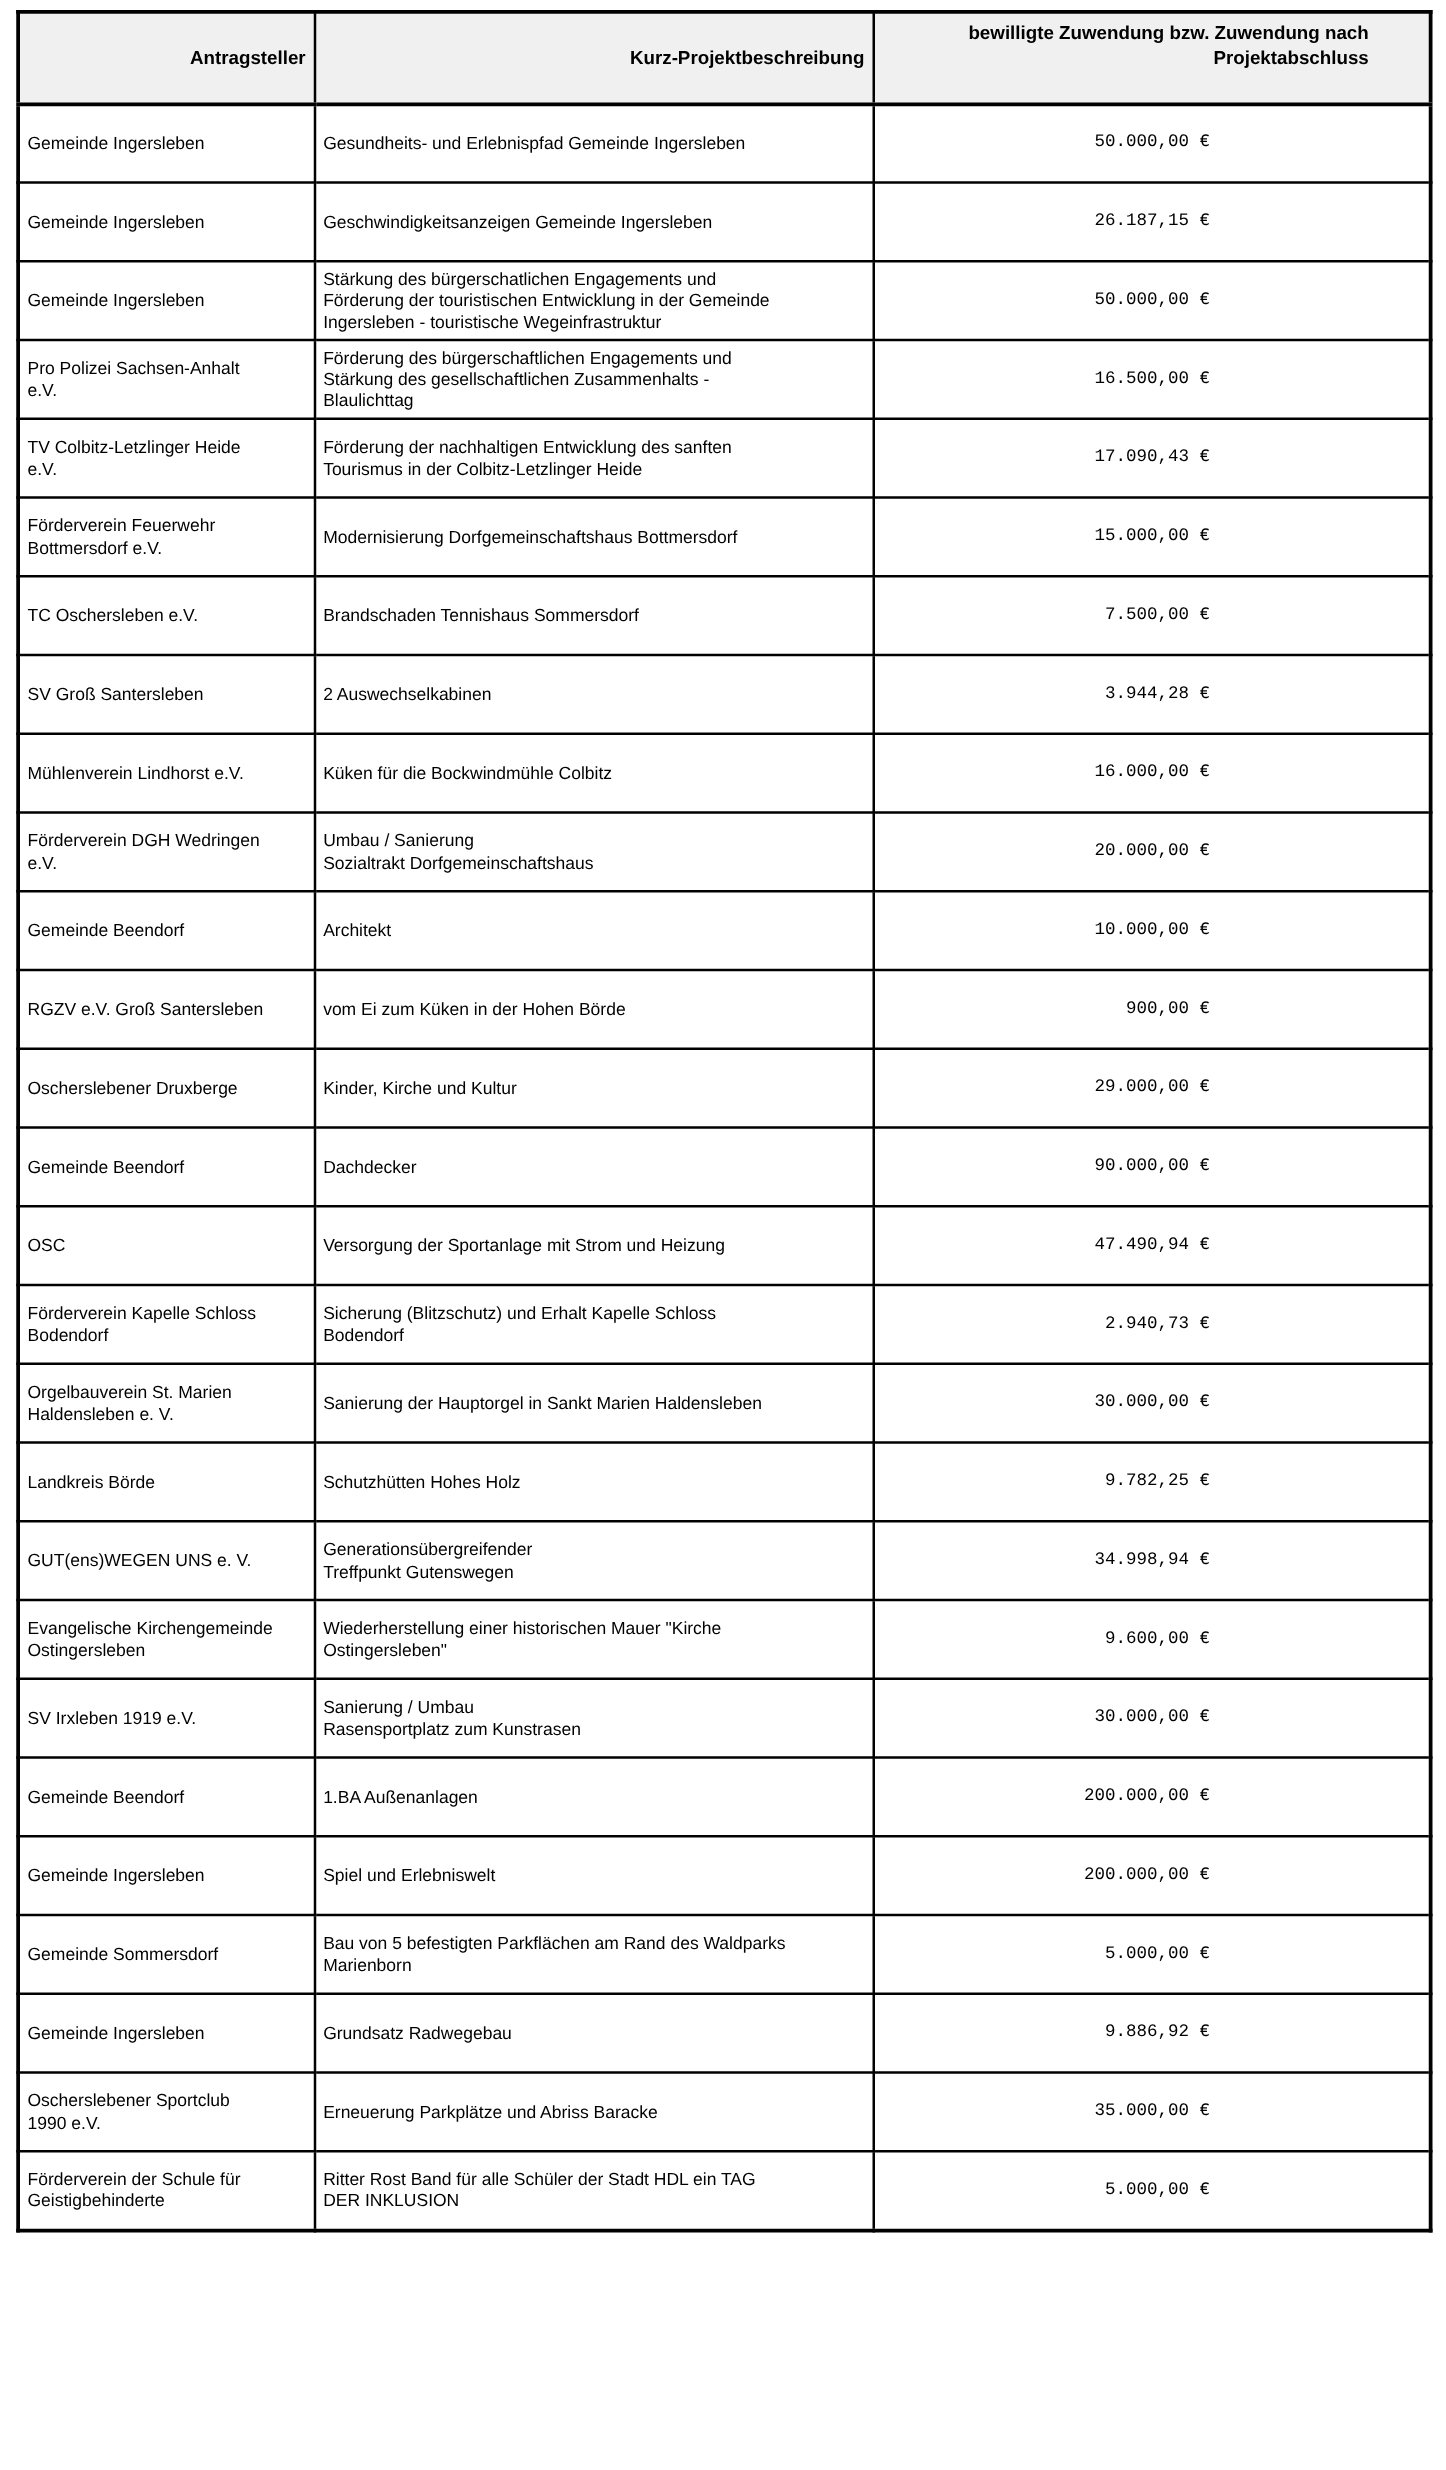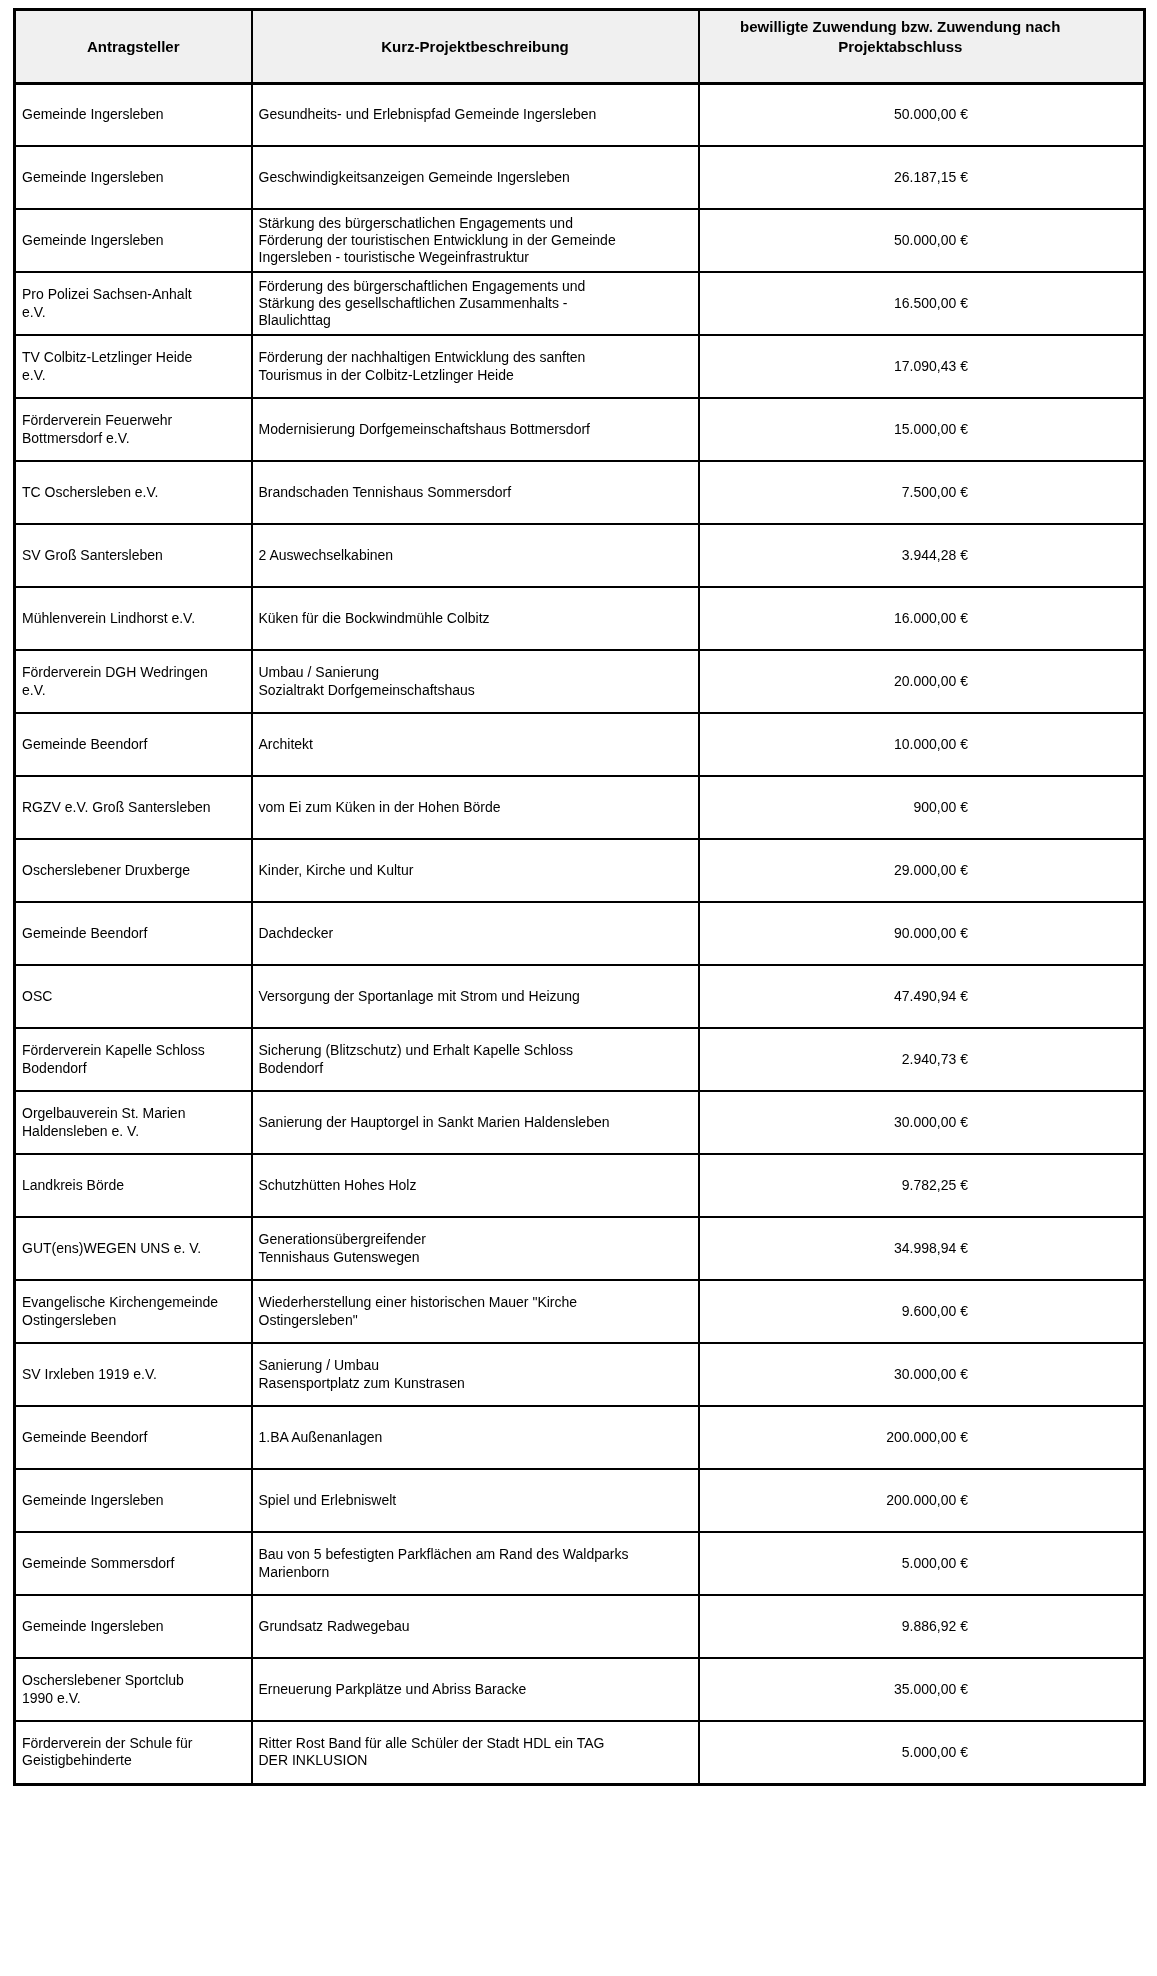--- a/index.html
+++ b/index.html
@@ -34,21 +34,21 @@
   col.c3{width:446px;}
   th,td{
     border:2px solid var(--border-color);
     overflow:hidden;
   }
   thead tr{height:60px;}
   th{
     background:var(--header-bg);
     font-size:15px;
     font-weight:bold;
-    text-align:center;
+    text-align:right;
     padding:4px 6px 24px 6px;
     vertical-align:bottom;
     border-bottom:3px solid var(--border-color);
     line-height:1.35;
   }
   th.col-amount{
     vertical-align:middle;
     padding-right:48px;
     padding-top:6px;
   }
@@ -57,20 +57,21 @@
     font-size:14px;
     line-height:1.22;
     padding:3px 6px;
     vertical-align:middle;
     white-space:pre-line;
   }
   td.amount{
     text-align:right;
     padding-right:175px;
     white-space:nowrap;
+    font-family:Liberation Mono, monospace;
   }
 </style>
 </head>
 <body>
 
 <div class="page">
   <table class="grant-table">
     <colgroup>
       <col class="c1">
       <col class="c2">
@@ -202,21 +203,21 @@
 
   <tr>
     <td>Landkreis Börde</td>
     <td>Schutzhütten Hohes Holz</td>
     <td class="amount">9.782,25 €</td>
   </tr>
 
   <tr>
     <td>GUT(ens)WEGEN UNS e. V.</td>
     <td>Generationsübergreifender
-Tennishaus Gutenswegen</td>
+Treffpunkt Gutenswegen</td>
     <td class="amount">34.998,94 €</td>
   </tr>
 
   <tr>
     <td>Evangelische Kirchengemeinde
 Ostingersleben</td>
     <td>Wiederherstellung einer historischen Mauer "Kirche
 Ostingersleben"</td>
     <td class="amount">9.600,00 €</td>
   </tr>

